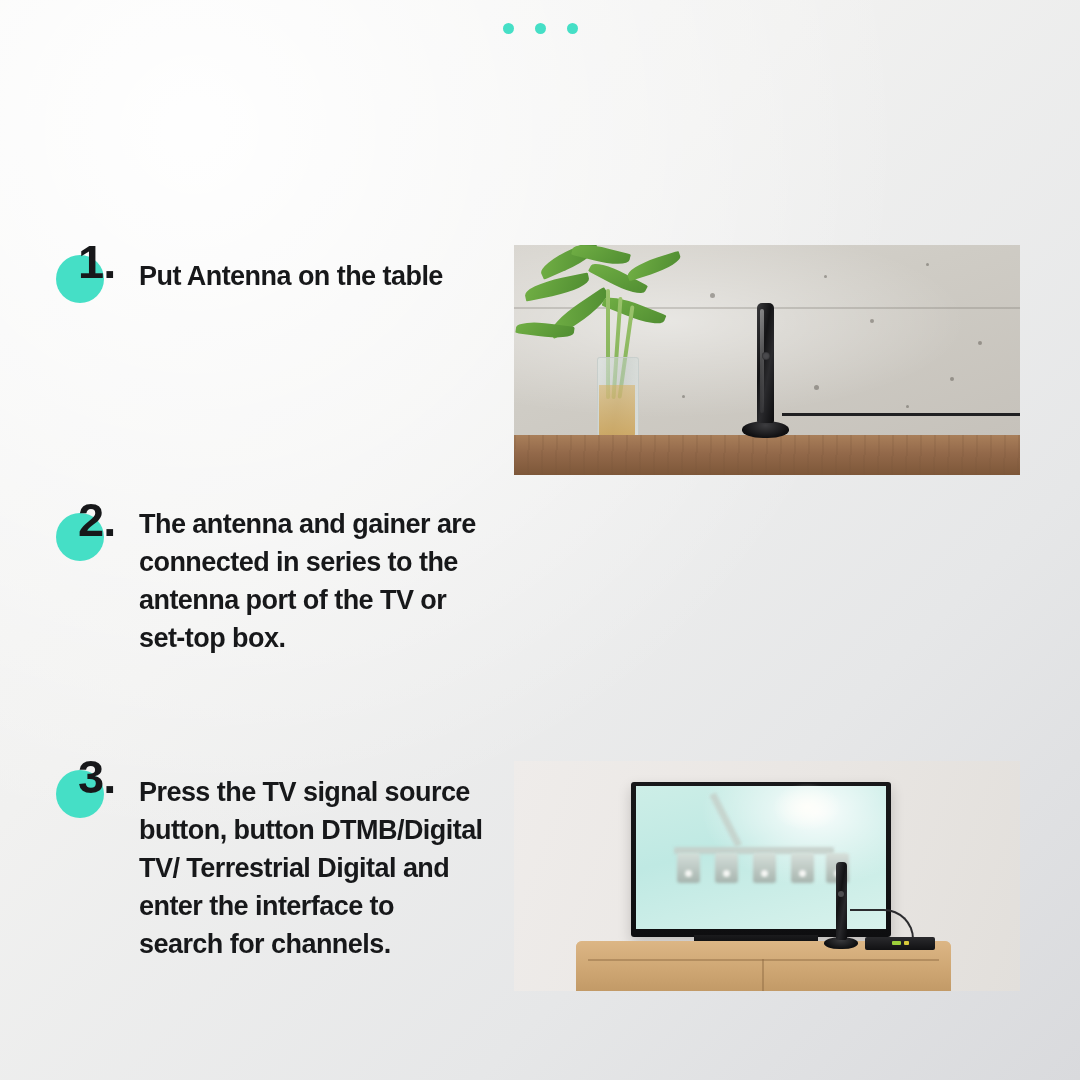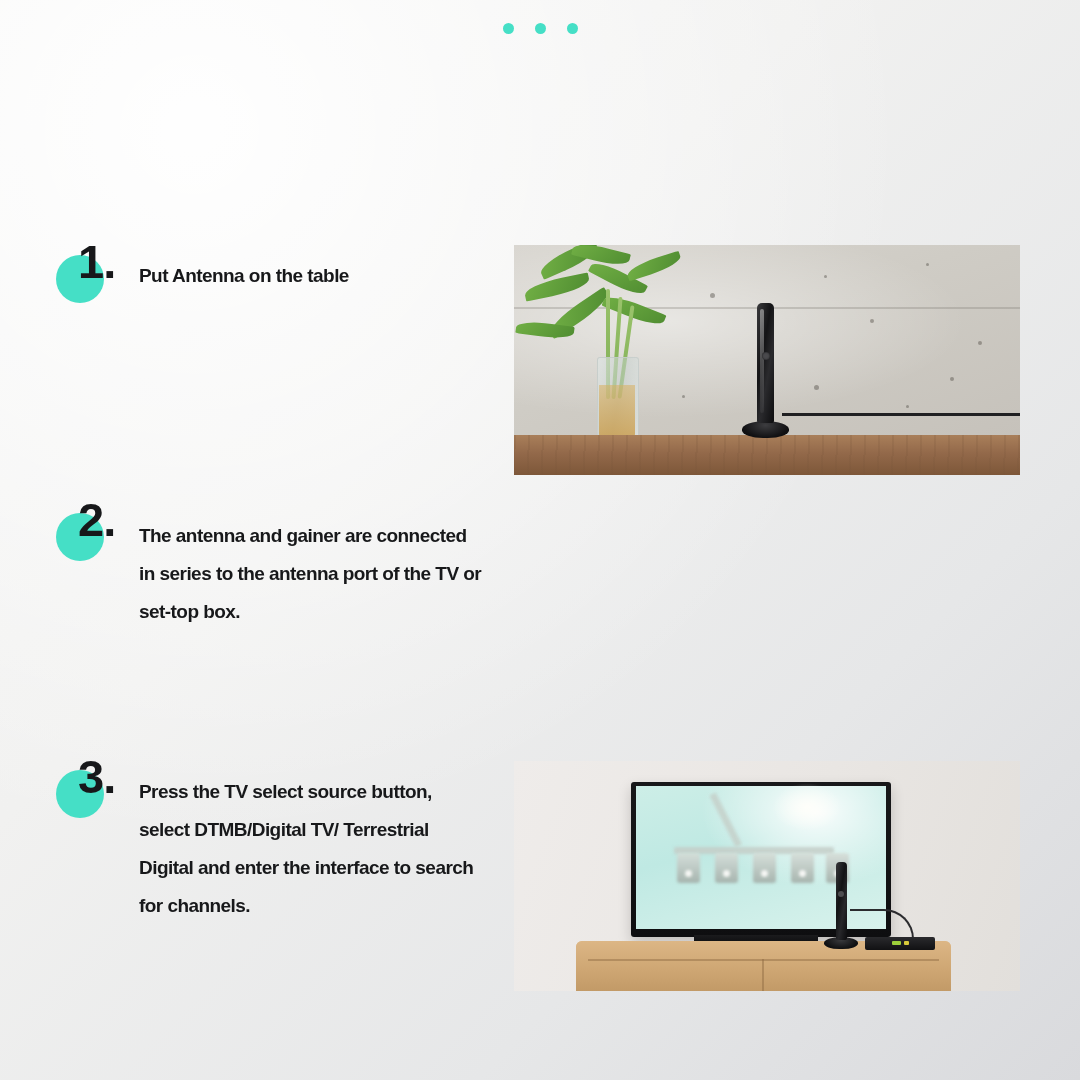--- a/index.html
+++ b/index.html
@@ -99,29 +99,29 @@
     line-height: 1;
     white-space: nowrap;
     font-family: "Liberation Sans", sans-serif;
   }
 
   .step-text {
     position: absolute;
     left: 139px;
     top: 0;
     width: 345px;
-    font-size: 19px;
+    font-size: 27px;
     font-weight: 700;
     letter-spacing: -0.55px;
     line-height: 38px;
     color: #17181a;
     font-family: "Liberation Sans", sans-serif;
   }
   .step-1 .step-text { top: 12px; }
-  .step-2 .step-text { top: 14px; }
+  .step-2 .step-text { top: 2px; }
   .step-3 .step-text { top: 13px; }
 
   
   .photo {
     position: absolute;
     left: 514px;
     width: 506px;
     height: 230px;
     overflow: hidden;
   }
@@ -407,18 +407,18 @@
         <div class="ph-layer p2-ant2-body"></div>
         <div class="ph-layer p2-ant2-dot"></div>
       </div>
     </div>
 
     <div class="step step-3">
       <div class="badge">
         <span class="badge-circle"></span>
         <span class="badge-num">3.</span>
       </div>
-      <div class="step-text">Press the TV select source button, select DTMB/Digital TV/ Terrestrial Digital and enter the interface to search for channels.</div>
+      <div class="step-text">Press the TV signal source button, button DTMB/Digital TV/ Terrestrial Digital and enter the interface to search for channels.</div>
 
     </div>
 
   </div>
 </div>
 
 </body></html>

